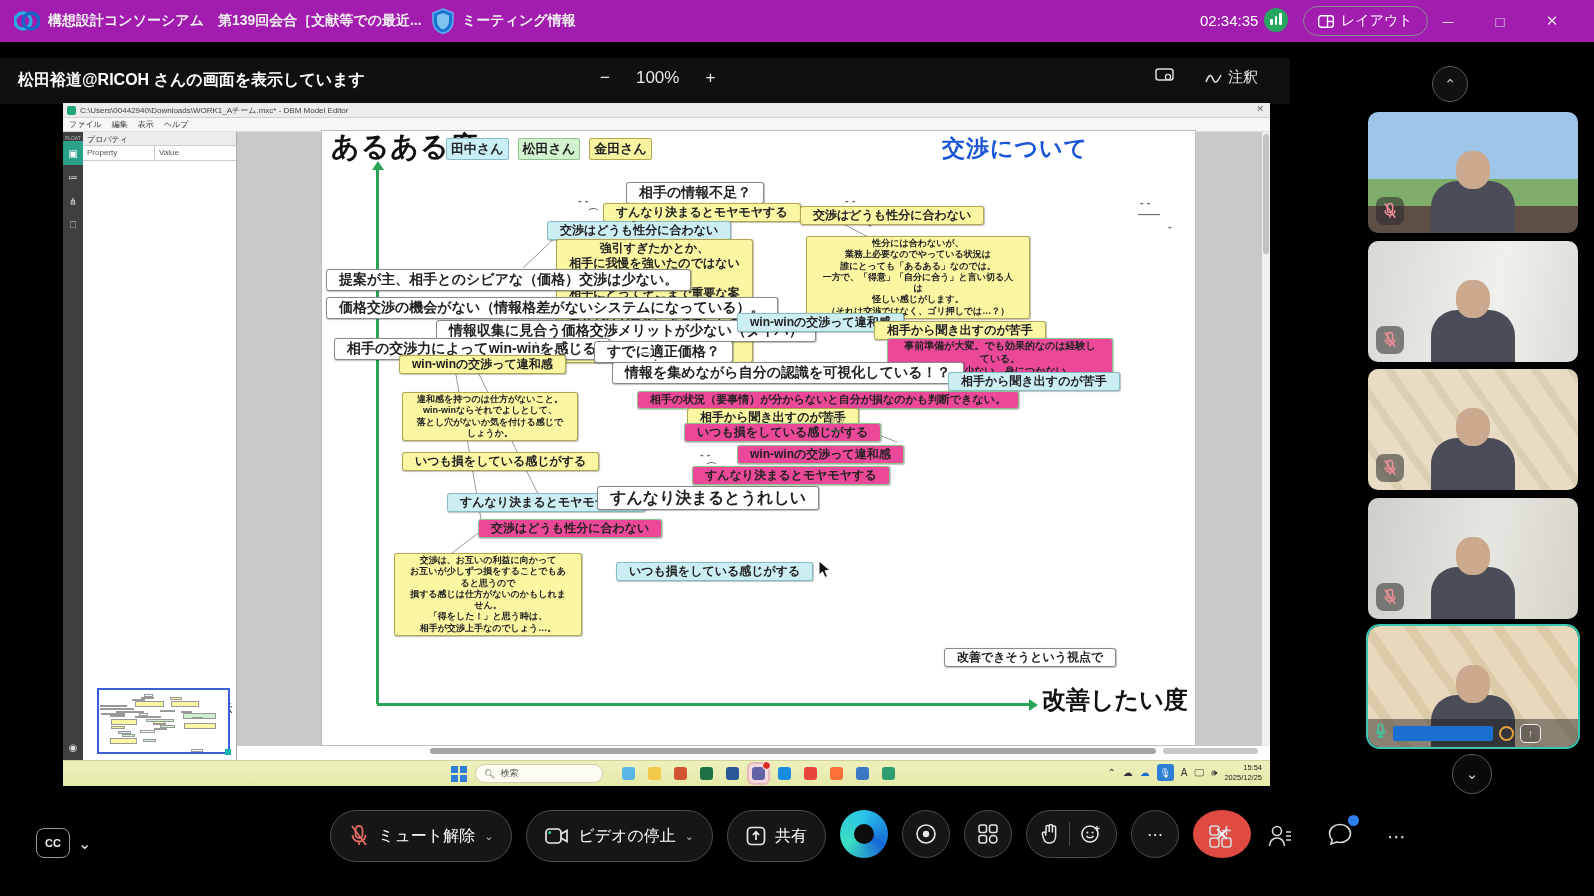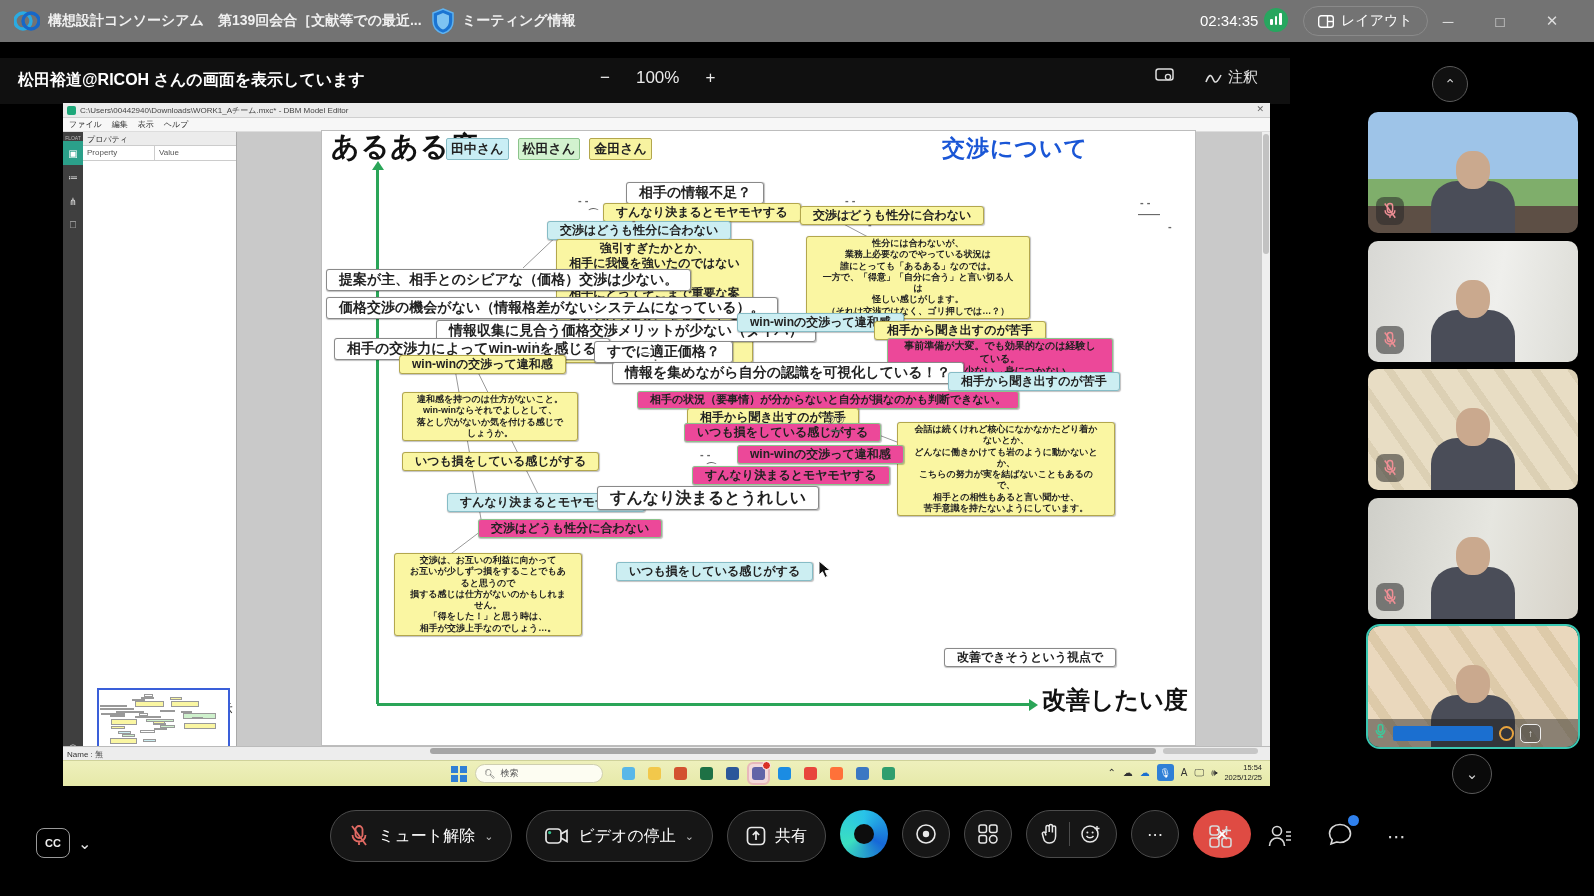--- a/index.html
+++ b/index.html
@@ -1,21 +1,21 @@
 <!DOCTYPE html>
 <html><head>
 <meta charset="utf-8">
 <style>
   * { margin:0; padding:0; box-sizing:border-box; }
   html,body { width:1594px; height:896px; background:#000; overflow:hidden;
     font-family:"Liberation Sans","DejaVu Sans",sans-serif; }
   #app { position:absolute; inset:0; width:1594px; height:896px; background:#000; }
 
   
-  .titlebar { position:absolute; left:0; top:0; width:1594px; height:42px; background:#737373; color:#eee; }
+  .titlebar { position:absolute; left:0; top:0; width:1594px; height:42px; background:#a21caf; color:#eee; }
   .wx-logo { position:absolute; left:14px; top:9px; width:26px; height:24px; }
   .meeting-title { position:absolute; left:48px; top:12px; font-size:14px; font-weight:700; color:#f0f0f0; }
   .shield { position:absolute; left:432px; top:8px; width:22px; height:26px; }
   .meeting-info { position:absolute; left:462px; top:12px; font-size:14px; font-weight:700; color:#f0f0f0; }
   .elapsed { position:absolute; left:1200px; top:12px; font-size:15px; color:#fff; }
   .conn { position:absolute; left:1264px; top:8px; width:24px; height:24px; border-radius:50%; background:#27a65f; }
   .conn i { position:absolute; bottom:7px; width:2.5px; background:#fff; border-radius:1px; }
   .layout-btn { position:absolute; left:1303px; top:6px; height:30px; padding:0 14px; border:1.5px solid #8a8a8a; border-radius:16px; color:#fff; font-size:14px; display:flex; align-items:center; gap:7px; background:transparent; }
   .win-ctl { position:absolute; top:0; width:46px; height:42px; color:#ddd; font-size:15px; display:flex; align-items:center; justify-content:center; }
 
@@ -245,21 +245,20 @@
           <div class="mini-note" style="left: 23.088px; top: 44.132px; width: 12.6984px; height: 2.5px; background: rgb(206, 240, 204); border: 0.5px solid rgb(153, 153, 153);"></div>
           <div class="mini-note" style="left: 10.656px; top: 48.144px; width: 27.824px; height: 6px; background: rgb(250, 246, 162); border: 0.5px solid rgb(153, 153, 153);"></div>
           <div class="mini-note" style="left: 43.512px; top: 49.206px; width: 13.6752px; height: 2.5px; background: rgb(204, 238, 242); border: 0.5px solid rgb(153, 153, 153);"></div>
           <div class="mini-note" style="left: 92.056px; top: 59.354px; width: 11.7216px; height: 2.5px; background: rgb(255, 255, 255); border: 0.5px solid rgb(153, 153, 153);"></div>
         </div>
     </div>
     <div class="ed-canvas"></div>
     <div class="vscroll">
         <div class="thumb"></div>
       </div>
-    <div class="ed-status">Name : 無</div>
     <div class="hscroll1"></div>
     <div class="hscroll2"></div>
   </div>
 
   <div class="page-abs"></div>
   <div class="board" id="board">
     <svg id="lines" width="1594" height="896">
         <line x1="560" y1="233" x2="523" y2="268" stroke="#999" stroke-width="1"></line>
         <line x1="836" y1="220" x2="868" y2="237" stroke="#999" stroke-width="1"></line>
         <line x1="645" y1="216" x2="641" y2="239" stroke="#999" stroke-width="1"></line>
@@ -308,25 +307,20 @@
 頻度が少ない→身につかない</div>
       <div class="note yellow" style="left: 399px; top: 355px; font-size: 12px;">win-winの交渉って違和感</div>
       <div class="note white" style="left: 564px; top: 362px; font-size: 14px; margin-left: 48px;">情報を集めながら自分の認識を可視化している！？</div>
       <div class="note cyan" style="left: 948px; top: 372px; font-size: 12px;">相手から聞き出すのが苦手</div>
       <div class="note green" style="left: 637px; top: 391px; font-size: 11px;">相手の状況（要事情）が分からないと自分が損なのかも判断できない。</div>
       <div class="note yellow big" style="left: 402px; top: 392px; font-size: 9px; width: 176px; text-align: center;">違和感を持つのは仕方がないこと。
 win-winならそれでよしとして、
 落とし穴がないか気を付ける感じでしょうか。</div>
       <div class="note yellow" style="left: 687px; top: 408px; font-size: 12px;">相手から聞き出すのが苦手</div>
       <div class="note green" style="left: 684px; top: 423px; font-size: 12px;">いつも損をしている感じがする</div>
-      <div class="note yellow big" style="left: 897px; top: 422px; font-size: 9px; width: 218px; text-align: center;">会話は続くけれど核心になかなかたどり着かないとか、
-どんなに働きかけても岩のように動かないとか、
-こちらの努力が実を結ばないこともあるので、
-相手との相性もあると言い聞かせ、
-苦手意識を持たないようにしています。</div>
       <div class="note green" style="left: 737px; top: 445px; font-size: 12px;">win-winの交渉って違和感</div>
       <div class="note yellow" style="left: 402px; top: 452px; font-size: 12px;">いつも損をしている感じがする</div>
       <div class="note green" style="left: 692px; top: 466px; font-size: 12px;">すんなり決まるとモヤモヤする</div>
       <div class="note cyan" style="left: 447px; top: 493px; font-size: 12px;">すんなり決まるとモヤモヤする</div>
       <div class="note white" style="left: 597px; top: 486px; font-size: 16px;">すんなり決まるとうれしい</div>
       <div class="note green" style="left: 478px; top: 519px; font-size: 12px;">交渉はどうも性分に合わない</div>
       <div class="note yellow big" style="left: 394px; top: 553px; font-size: 9px; width: 188px; text-align: center;">交渉は、お互いの利益に向かって
 お互いが少しずつ損をすることでもあると思うので
 損する感じは仕方がないのかもしれません。
 「得をした！」と思う時は、

